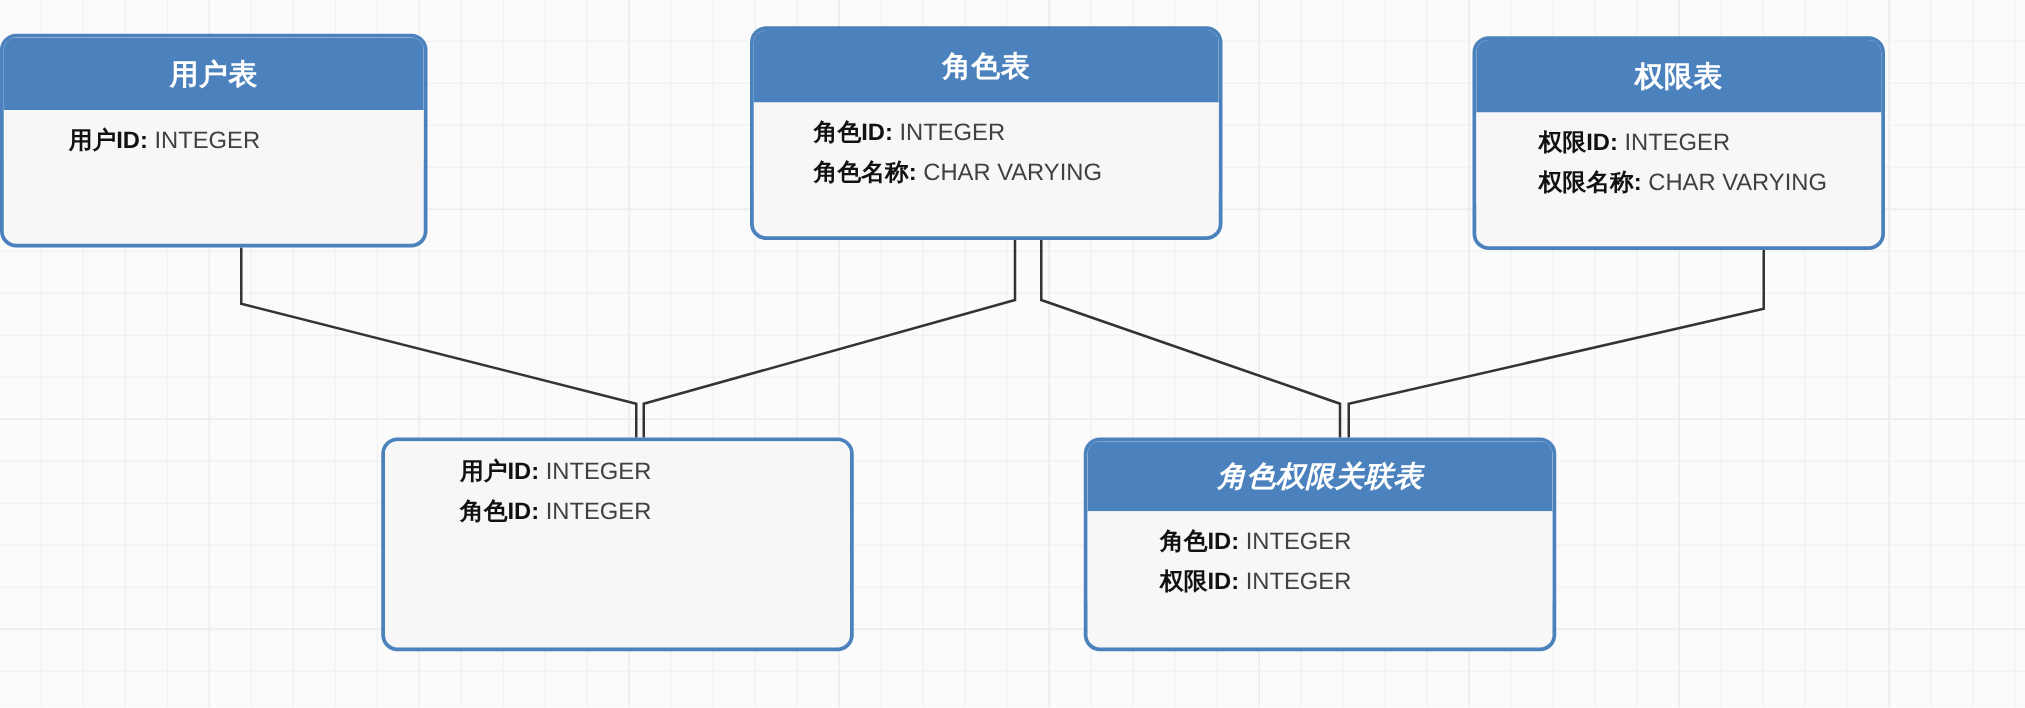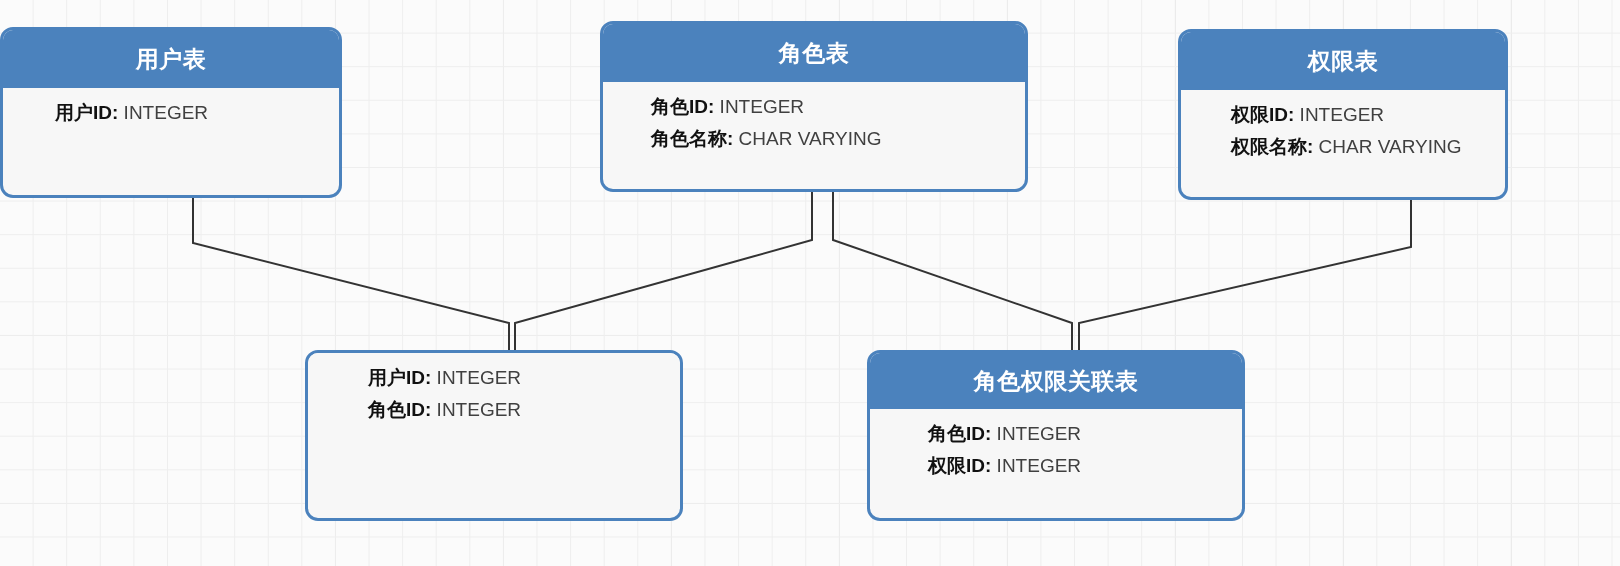--- a/index.html
+++ b/index.html
@@ -92,42 +92,42 @@
     <polyline fill="none" stroke="#333333" stroke-width="2" points="1411,200 1411,247 1079,323 1079,350"></polyline>
   </svg>
 
   <div id="entity-layer">
       <div class="entity" style="left: 0; top: 27px; width: 342px; height: 171px;">
         <div class="entity-header" style="height: 58px; font-size: 23px;">用户表</div>
         <div class="entity-body" style="font-size: 19px; padding-left: 52px;">
           <div class="attr-row"><span class="attr-name">用户ID</span><span class="attr-colon">: </span><span class="attr-type">INTEGER</span></div>
         </div>
       </div>
-      <div class="entity" style="left: 600px; top: 21px; width: 428px; height: 171px;">
+      <div class="entity" style="left: 600px; top: 21px; width: 378px; height: 171px;">
         <div class="entity-header" style="height: 58px; font-size: 23px;">角色表</div>
         <div class="entity-body" style="font-size: 19px; padding-left: 48px;">
           <div class="attr-row"><span class="attr-name">角色ID</span><span class="attr-colon">: </span><span class="attr-type">INTEGER</span></div>
           <div class="attr-row"><span class="attr-name">角色名称</span><span class="attr-colon">: </span><span class="attr-type">CHAR VARYING</span></div>
         </div>
       </div>
       <div class="entity" style="left: 1178px; top: 29px; width: 330px; height: 171px;">
         <div class="entity-header" style="height: 58px; font-size: 23px;">权限表</div>
         <div class="entity-body" style="font-size: 19px; padding-left: 50px;">
           <div class="attr-row"><span class="attr-name">权限ID</span><span class="attr-colon">: </span><span class="attr-type">INTEGER</span></div>
           <div class="attr-row"><span class="attr-name">权限名称</span><span class="attr-colon">: </span><span class="attr-type">CHAR VARYING</span></div>
         </div>
       </div>
       <div class="entity" style="left: 305px; top: 350px; width: 378px; height: 171px;">
         <div class="entity-body" style="font-size: 19px; padding-left: 60px;">
           <div class="attr-row"><span class="attr-name">用户ID</span><span class="attr-colon">: </span><span class="attr-type">INTEGER</span></div>
           <div class="attr-row"><span class="attr-name">角色ID</span><span class="attr-colon">: </span><span class="attr-type">INTEGER</span></div>
         </div>
       </div>
       <div class="entity" style="left: 867px; top: 350px; width: 378px; height: 171px;">
-        <div class="entity-header" style="height: 56px; font-size: 23px;">角色权限关联表</div>
+        <div class="entity-header" style="height: 56px; font-size: 23px; font-style: italic;">角色权限关联表</div>
         <div class="entity-body" style="font-size: 19px; padding-left: 58px;">
           <div class="attr-row"><span class="attr-name">角色ID</span><span class="attr-colon">: </span><span class="attr-type">INTEGER</span></div>
           <div class="attr-row"><span class="attr-name">权限ID</span><span class="attr-colon">: </span><span class="attr-type">INTEGER</span></div>
         </div>
       </div>
     </div>
 
 </div>
 
 </body></html>

